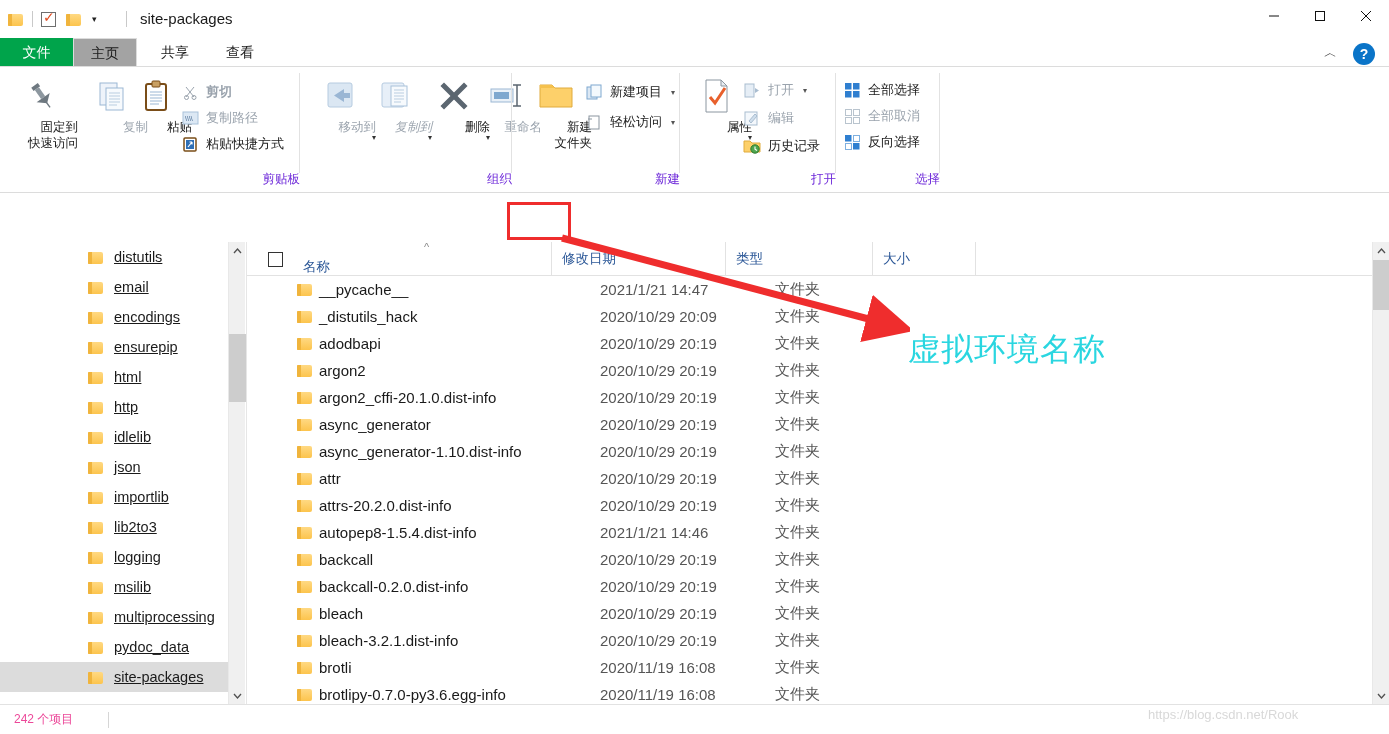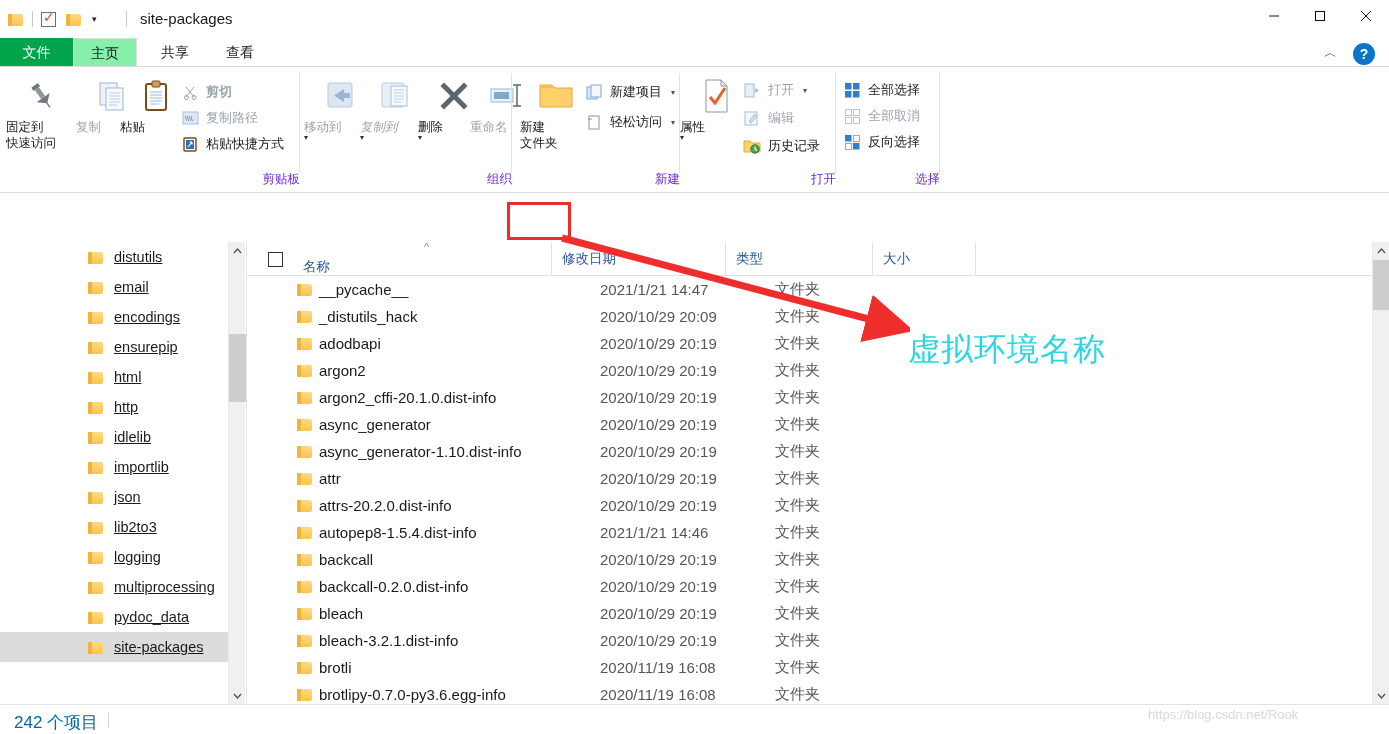--- a/index.html
+++ b/index.html
@@ -54,21 +54,21 @@
   
   .tabstrip {
     position: absolute; left: 0; top: 38px; width: 1389px; height: 28px;
     background: #ffffff;
   }
   .tab {
     position: absolute; top: 0; height: 28px; line-height: 28px;
     font-size: 14px; color: #1a1a1a; text-align: center;
   }
   .tab.file { left: 0; width: 73px; background: #00a44b; color: #fff; }
-  .tab.home { left: 73px; width: 64px; background: #86efac;
+  .tab.home { left: 73px; width: 64px; background: #a3a3a3;
               border-left: 1px solid #dcdcdc; border-right: 1px solid #dcdcdc;
               border-top: 1px solid #dcdcdc; }
   .tab.share { left: 141px; width: 68px; }
   .tab.view { left: 209px; width: 62px; }
   .tab-underline {
     position: absolute; left: 0; top: 66px; width: 1389px; height: 1px; background: #dcdcdc;
   }
   .ribbon-collapse { position: absolute; right: 52px; top: 44px; font-size: 13px; color: #3c3c3c; }
   .help-btn {
     position: absolute; right: 14px; top: 43px; width: 22px; height: 22px;
@@ -81,21 +81,21 @@
     position: absolute; left: 0; top: 67px; width: 1389px; height: 126px;
     background: #ffffff; border-bottom: 1px solid #dcdcdc;
   }
   .rgroup { position: absolute; top: 0; height: 126px; }
   .rgroup .gsep { position: absolute; right: 0; top: 6px; width: 1px; height: 100px; background: #e2e2e2; }
   .glabel {
     position: absolute; bottom: 5px; left: 0; width: 100%; text-align: right;
     font-size: 12.5px; color: #6d28d9;
   }
   .bigbtn {
-    position: absolute; top: 6px; width: 72px; text-align: left;
+    position: absolute; top: 6px; width: 72px; text-align: right;
     font-size: 12.5px; color: #1a1a1a; line-height: 16px;
   }
   .bigbtn .glyph { height: 46px; display: flex; align-items: center; justify-content: center; }
   .bigbtn.dim { color: #9aa3ad; }
   .smallbtn {
     position: absolute; height: 26px; display: flex; align-items: center;
     font-size: 13px; color: #1a1a1a; gap: 6px;
   }
   .smallbtn.dim { color: #9aa3ad; }
   .smallbtn .sglyph { width: 20px; height: 18px; display: flex; align-items: center; justify-content: center; }
@@ -195,21 +195,21 @@
   .listscroll {
     position: absolute; left: 1372px; top: 0; width: 17px; height: 462px;
     background: #f0f0f0; border-left: 1px solid #e8e8e8;
   }
 
   
   .statusbar {
     position: absolute; left: 0; top: 704px; width: 1389px; height: 30px;
     background: #fff; border-top: 1px solid #e2e2e2;
   }
-  .status-text { position: absolute; left: 14px; top: 6px; font-size: 17px; color: #0369a1; }
+  .status-text { position: absolute; left: 14px; top: 6px; font-size: 12px; color: #ec4899; }
   .status-div { position: absolute; left: 108px; top: 7px; width: 1px; height: 16px; background: #d6d6d6; }
   .watermark {
     position: absolute; left: 1148px; top: 707px; font-size: 13px; color: #d8d8d8;
     white-space: nowrap;
   }
 </style>
 </head>
 <body>
 
 <div id="app">
@@ -626,33 +626,37 @@
       <div class="navitem">
           <span class="folder-ico"></span>
           <span>http</span>
         </div>
       <div class="navitem">
           <span class="folder-ico"></span>
           <span>idlelib</span>
         </div>
       <div class="navitem">
           <span class="folder-ico"></span>
+          <span>json</span>
+        </div>
+      <div class="navitem">
+          <span class="folder-ico"></span>
           <span>importlib</span>
         </div>
       <div class="navitem">
           <span class="folder-ico"></span>
-          <span>json</span>
-        </div>
-      <div class="navitem">
-          <span class="folder-ico"></span>
           <span>lib2to3</span>
         </div>
       <div class="navitem">
           <span class="folder-ico"></span>
           <span>logging</span>
+        </div>
+      <div class="navitem">
+          <span class="folder-ico"></span>
+          <span>msilib</span>
         </div>
       <div class="navitem">
           <span class="folder-ico"></span>
           <span>multiprocessing</span>
         </div>
       <div class="navitem">
           <span class="folder-ico"></span>
           <span>pydoc_data</span>
         </div>
       <div class="navitem selected">

